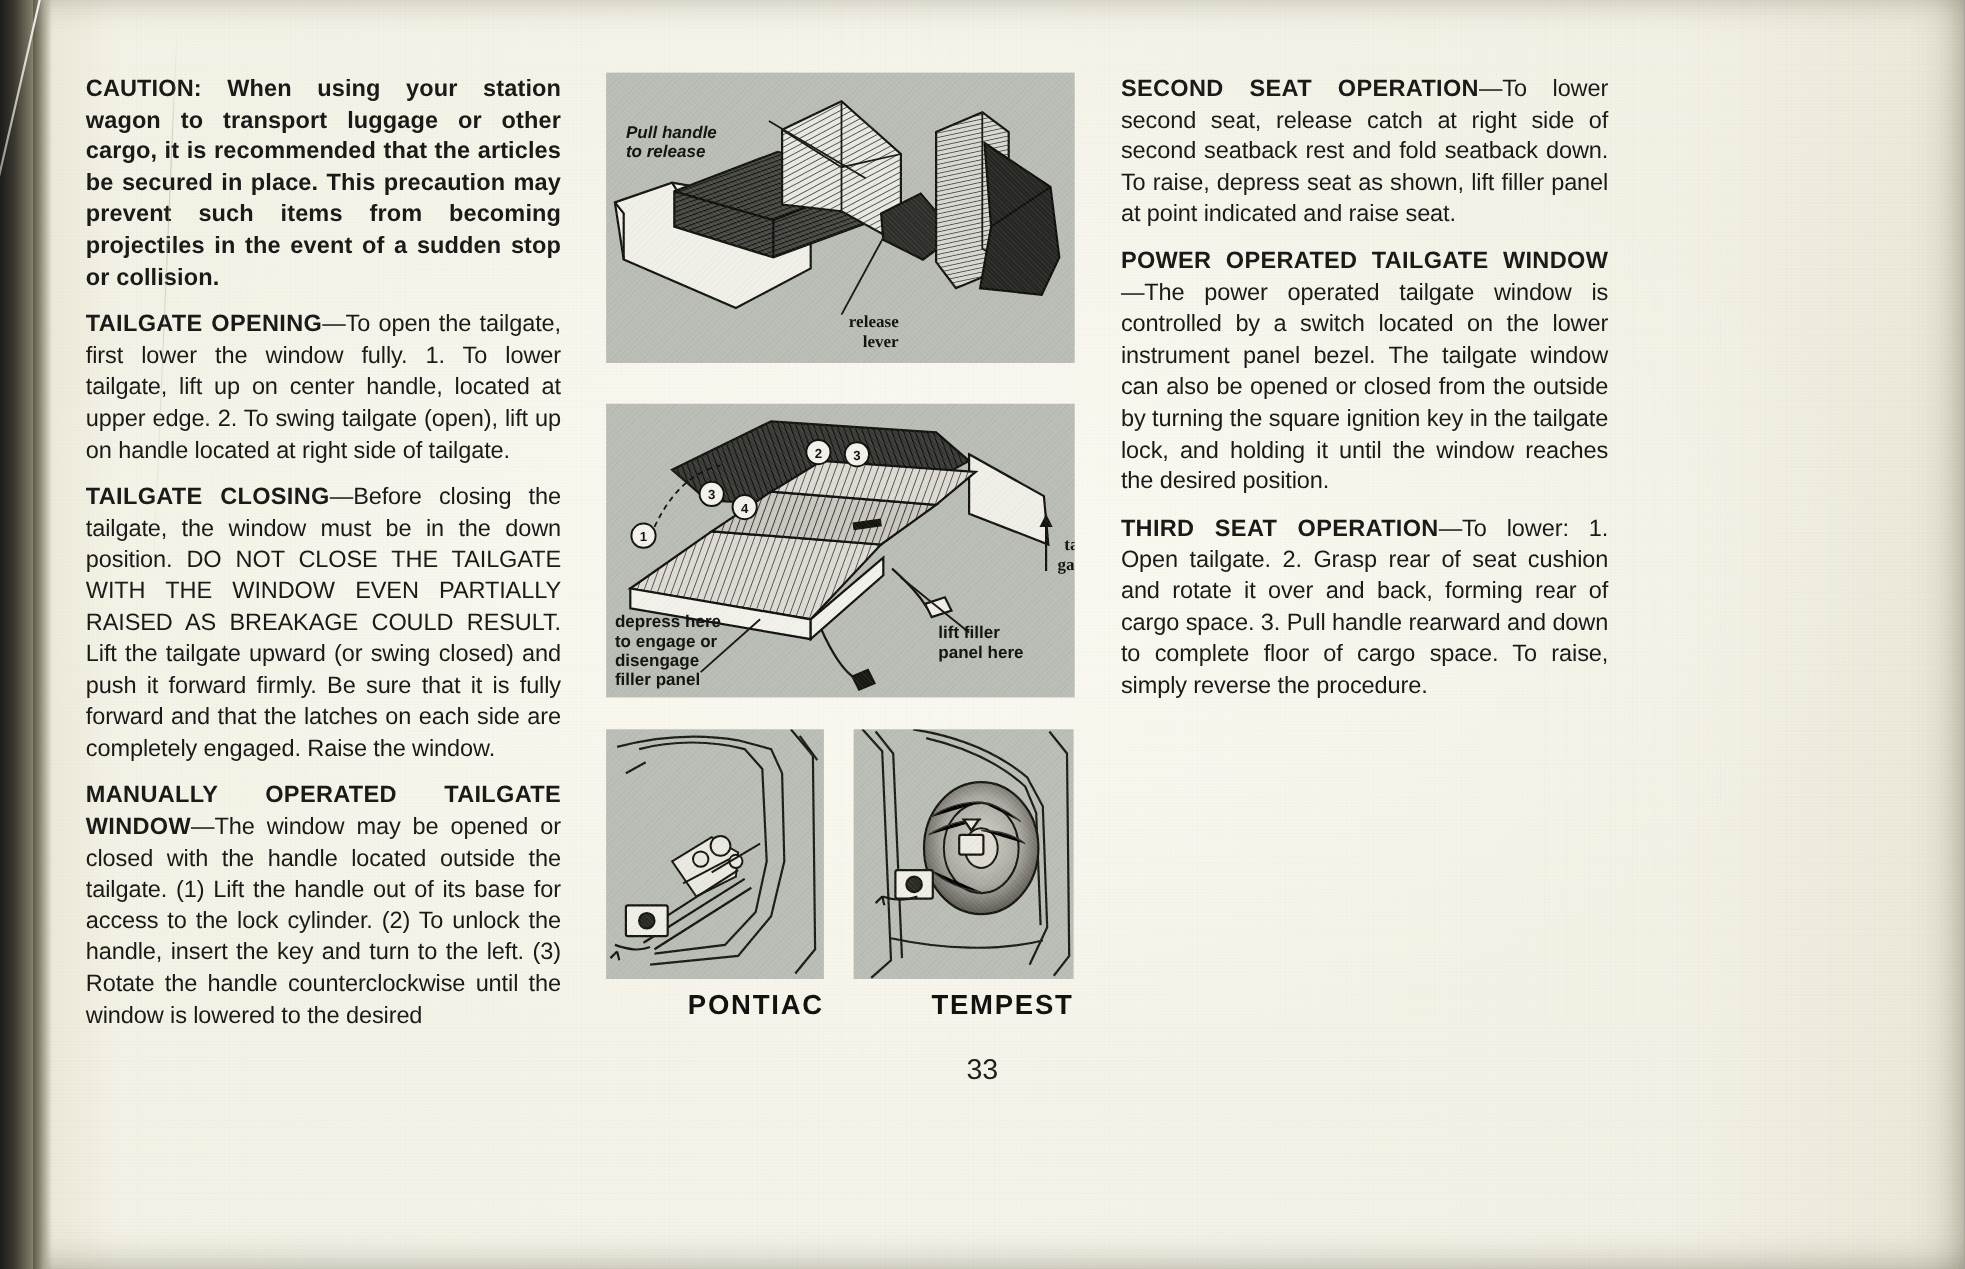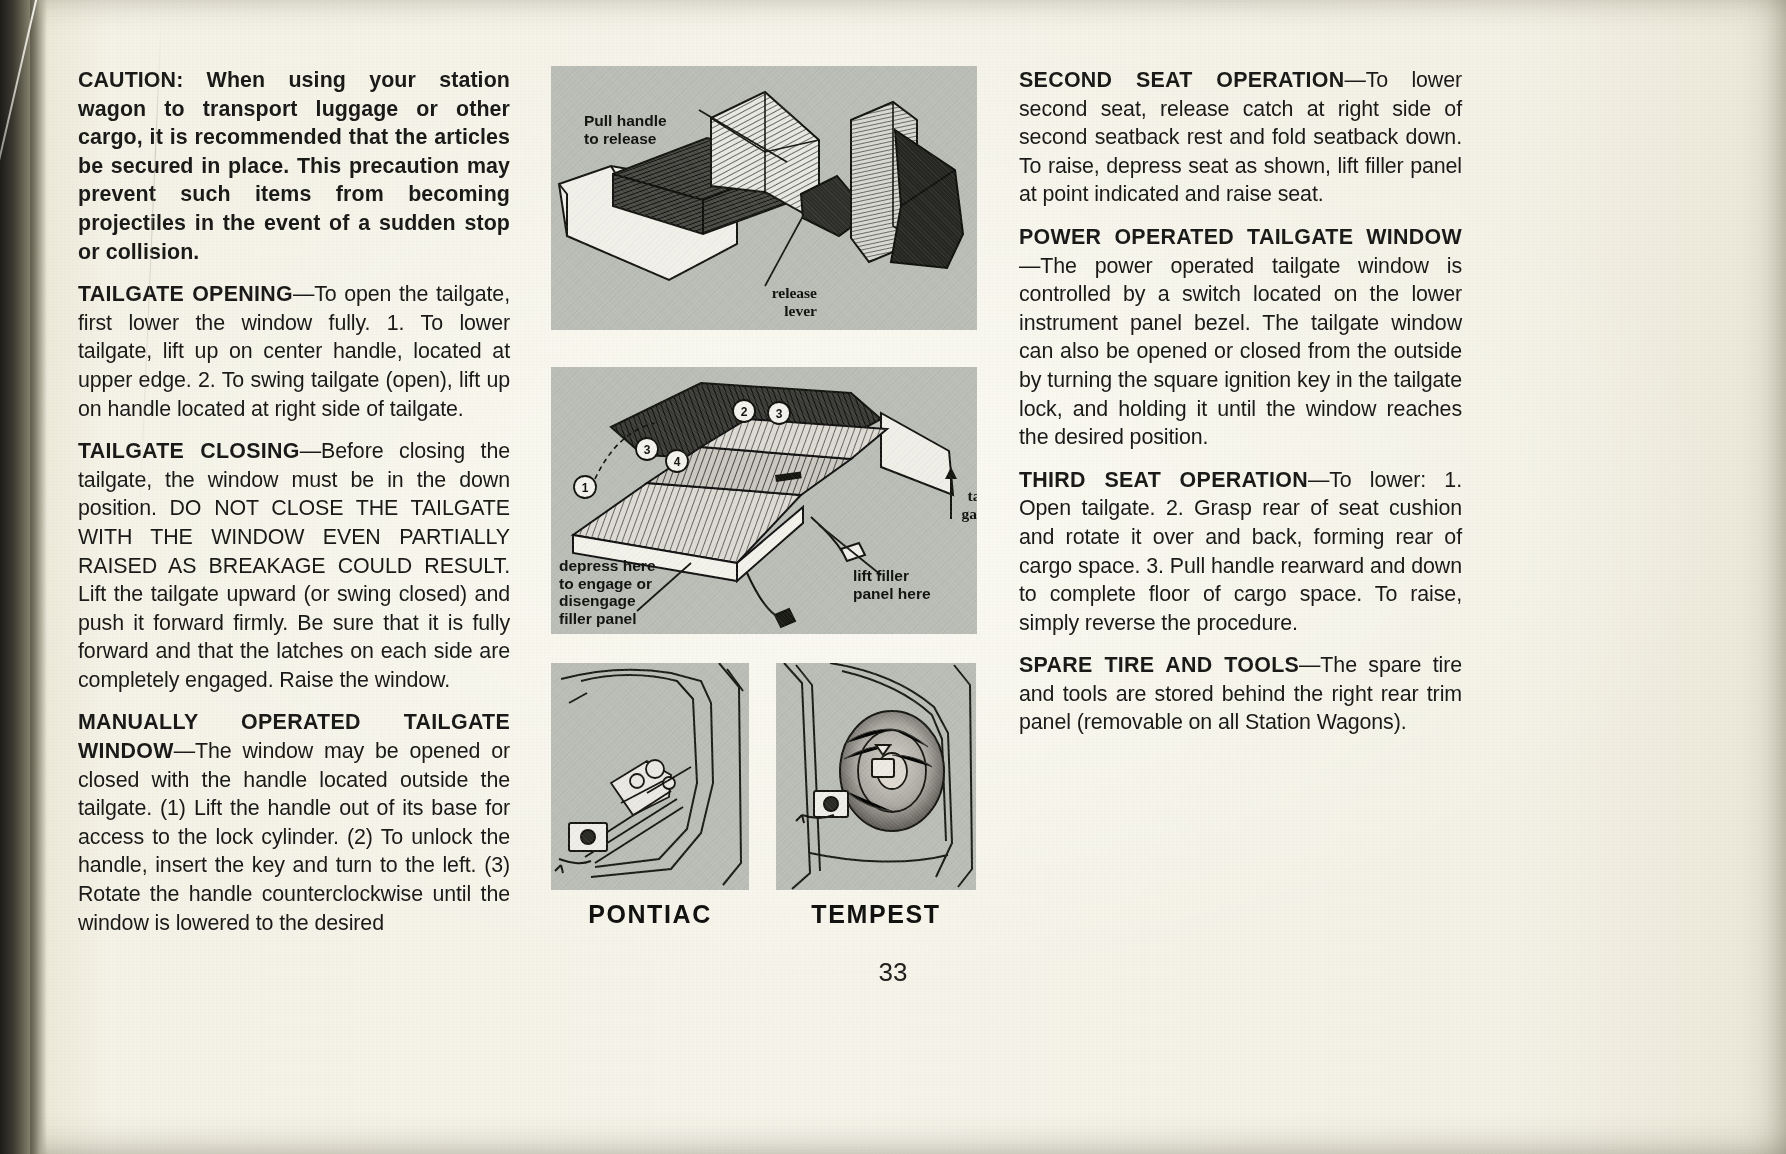--- a/index.html
+++ b/index.html
@@ -137,21 +137,21 @@
     white-space: pre-line;
   }
   .lbl.center { text-align: right; font-family: Liberation Serif, serif; }
 
   .fig-caption {
     position: absolute;
     font-weight: 700;
     font-size: 25px;
     letter-spacing: 1.6px;
     color: #121210;
-    text-align: center;
+    text-align: right;
   }
   .cap-pontiac { left: 551px; top: 900px; width: 198px; }
   .cap-tempest { left: 776px; top: 900px; width: 200px; }
 
   .page-num {
     position: absolute;
     left: 0; right: 0;
     top: 957px;
     text-align: center;
     font-size: 26px;
@@ -232,21 +232,21 @@
 
       <g stroke="#17170f" stroke-width="1.7" fill="none">
         <path d="M148,44 L236,96"></path>
       </g>
 
       <g stroke="#17170f" stroke-width="1.7" fill="none">
         <path d="M214,220 L252,150"></path>
       </g>
     </svg>
     <div class="panel-noise"></div>
-    <span class="lbl" style="left:33px; top:46px;">Pull handle
+    <span class="lbl" style="left:18px; top:46px;font-style:italic;">Pull handle
 to release</span>
     <span class="lbl center" style="left:176px; top:218px; width:90px;">release
 lever</span>
   </div>
 
   <div class="panel panel-2">
     <svg viewBox="0 0 426 267" preserveAspectRatio="none">
       <defs>
         <pattern id="floorRib" width="6" height="6" patternTransform="rotate(20)" patternUnits="userSpaceOnUse">
           <rect width="6" height="6" fill="#dedbd4"></rect>
@@ -427,23 +427,20 @@
   <div class="col col-right">
     <p class="body">
       <span class="hd">SECOND SEAT OPERATION</span><span>—To lower second seat, release catch at right side of second seatback rest and fold seatback down. To raise, depress seat as shown, lift filler panel at point indicated and raise seat.</span>
     </p>
     <p class="body">
       <span class="hd">POWER OPERATED TAILGATE WINDOW</span><span>—The power operated tailgate window is controlled by a switch located on the lower instrument panel bezel. The tailgate window can also be opened or closed from the outside by turning the square ignition key in the tailgate lock, and holding it until the window reaches the desired position.</span>
     </p>
     <p class="body">
       <span class="hd">THIRD SEAT OPERATION</span><span>—To lower: 1. Open tailgate. 2. Grasp rear of seat cushion and rotate it over and back, forming rear of cargo space. 3. Pull handle rearward and down to complete floor of cargo space. To raise, simply reverse the procedure.</span>
     </p>
-    <p class="body">
-      <span class="hd">SPARE TIRE AND TOOLS</span><span>—The spare tire and tools are stored behind the right rear trim panel (removable on all Station Wagons).</span>
-    </p>
   </div>
 
   <div class="page-num">33</div>
 
   <div class="edge-shade"></div>
   <div class="gutter"></div>
   <div class="gutter-edge"></div>
   <div class="scratch"></div>
   <div class="scratch2"></div>
 </div>

